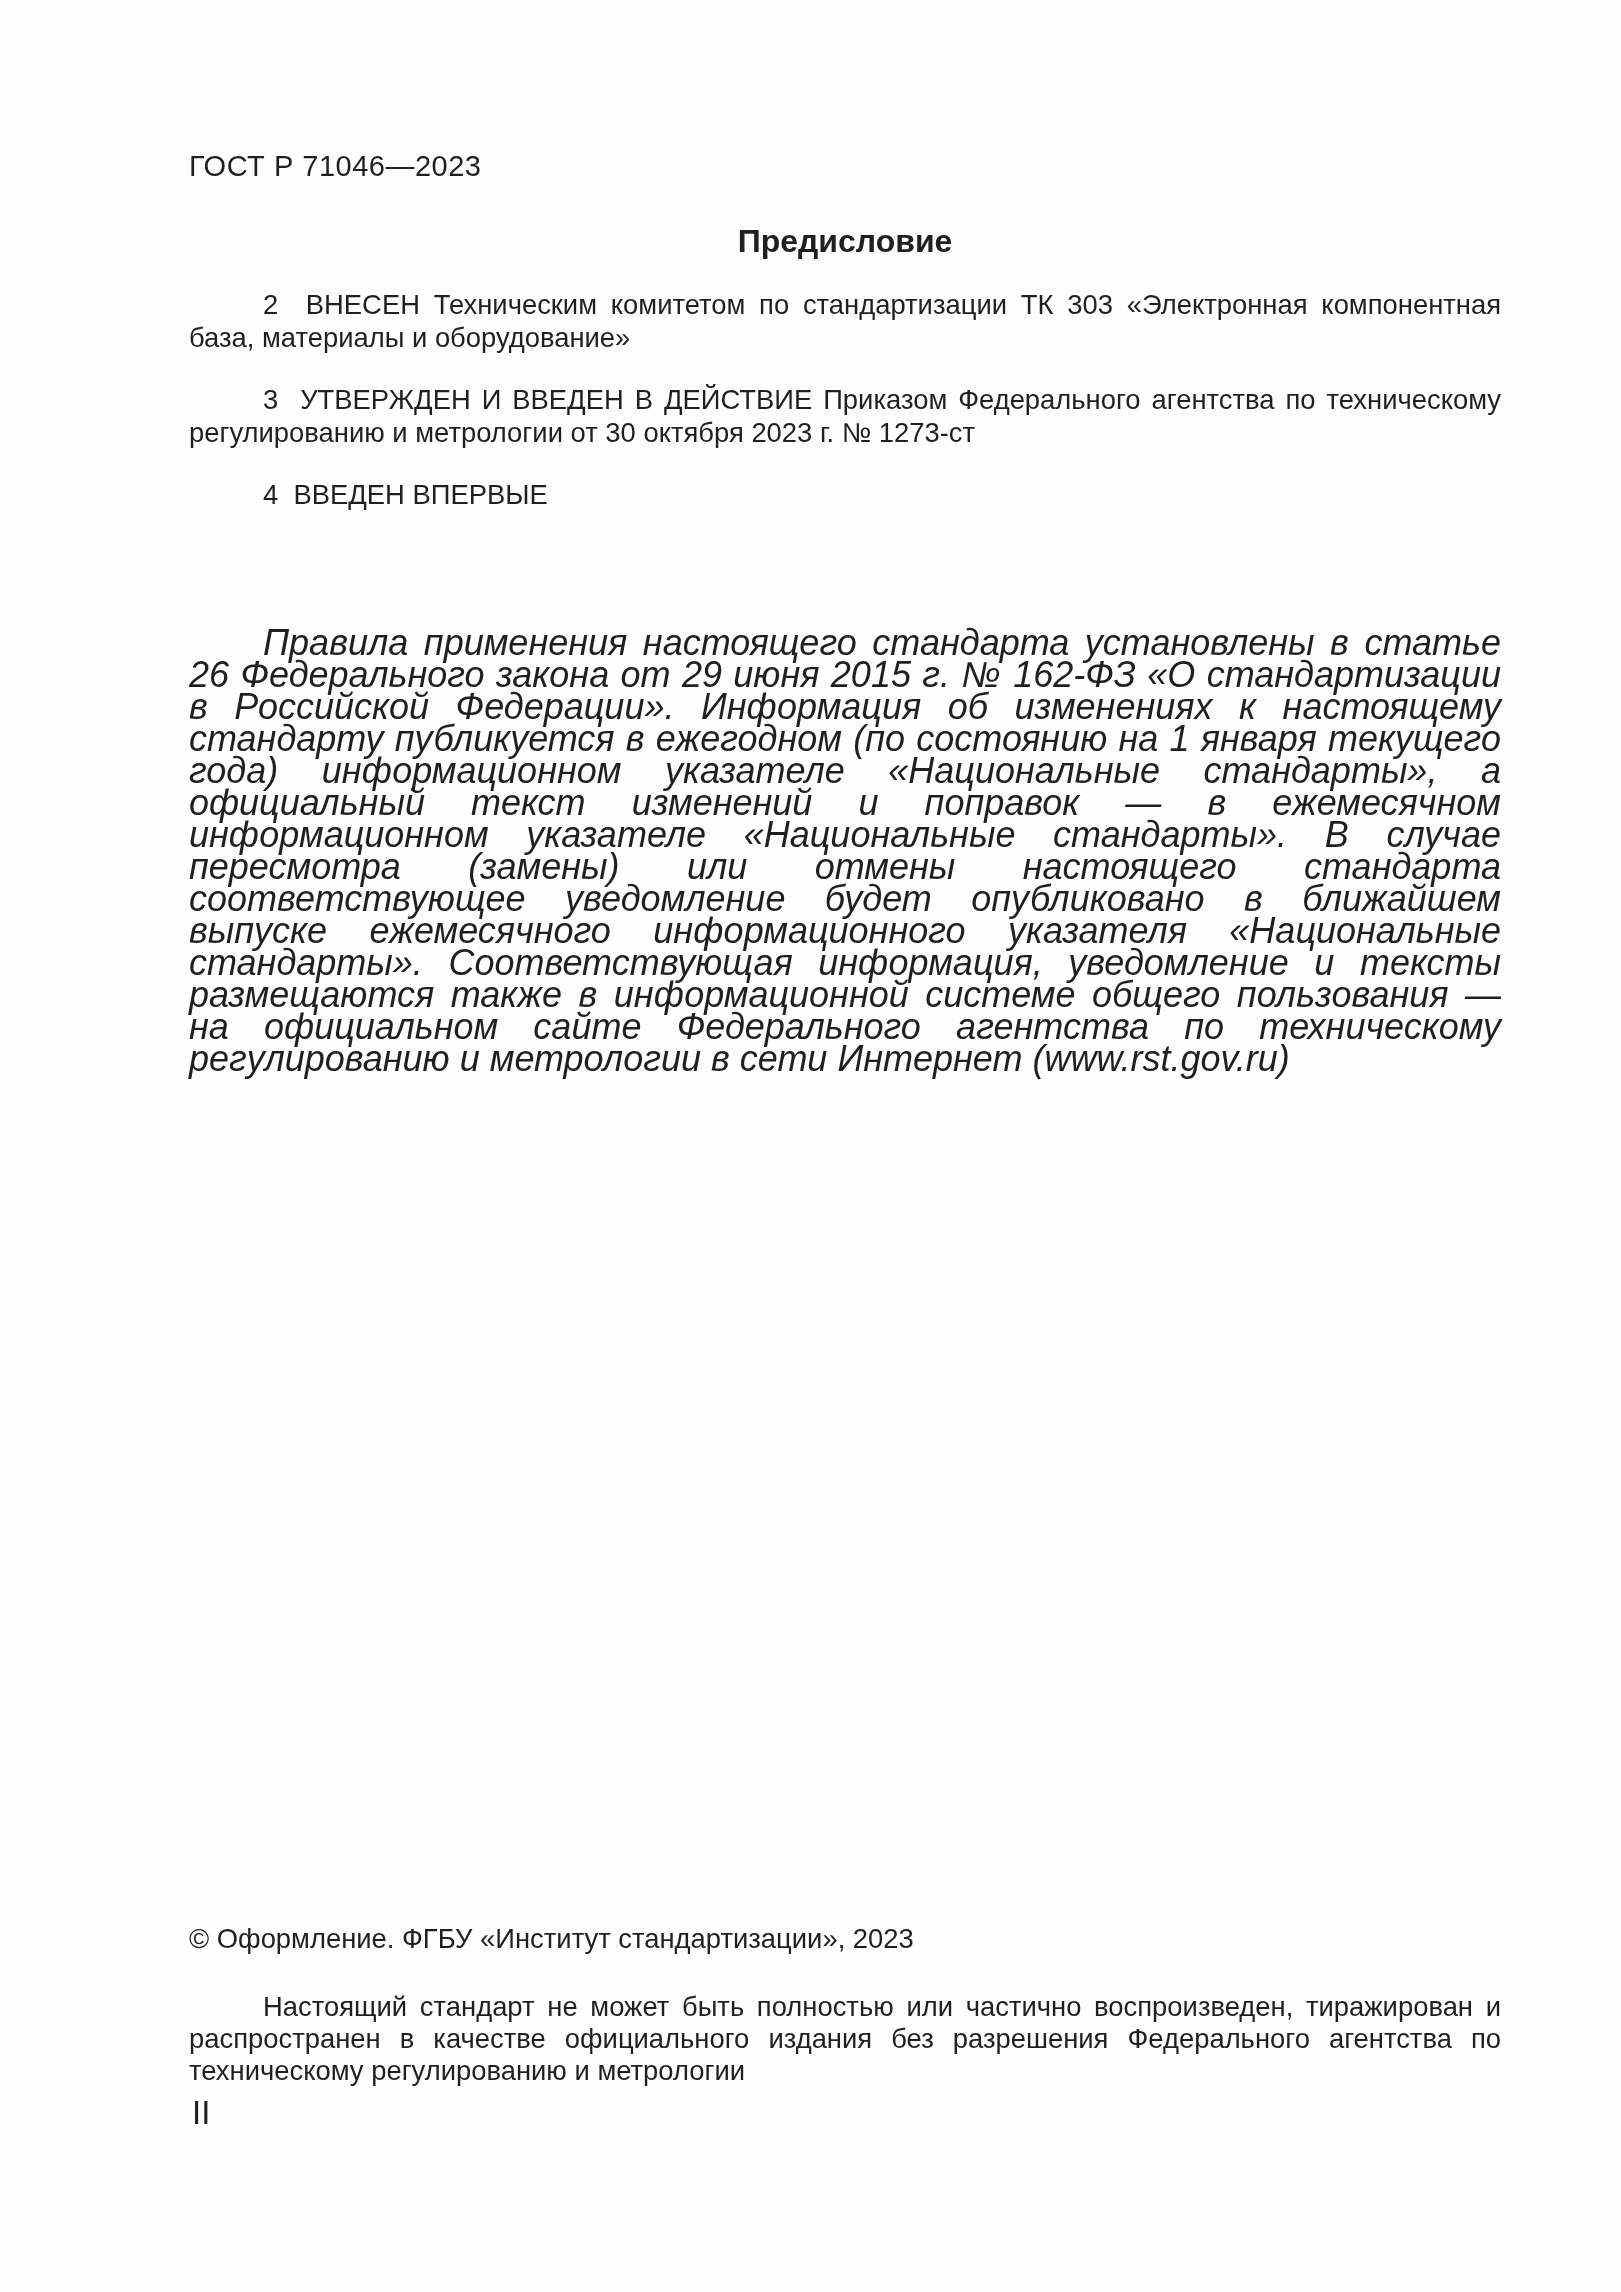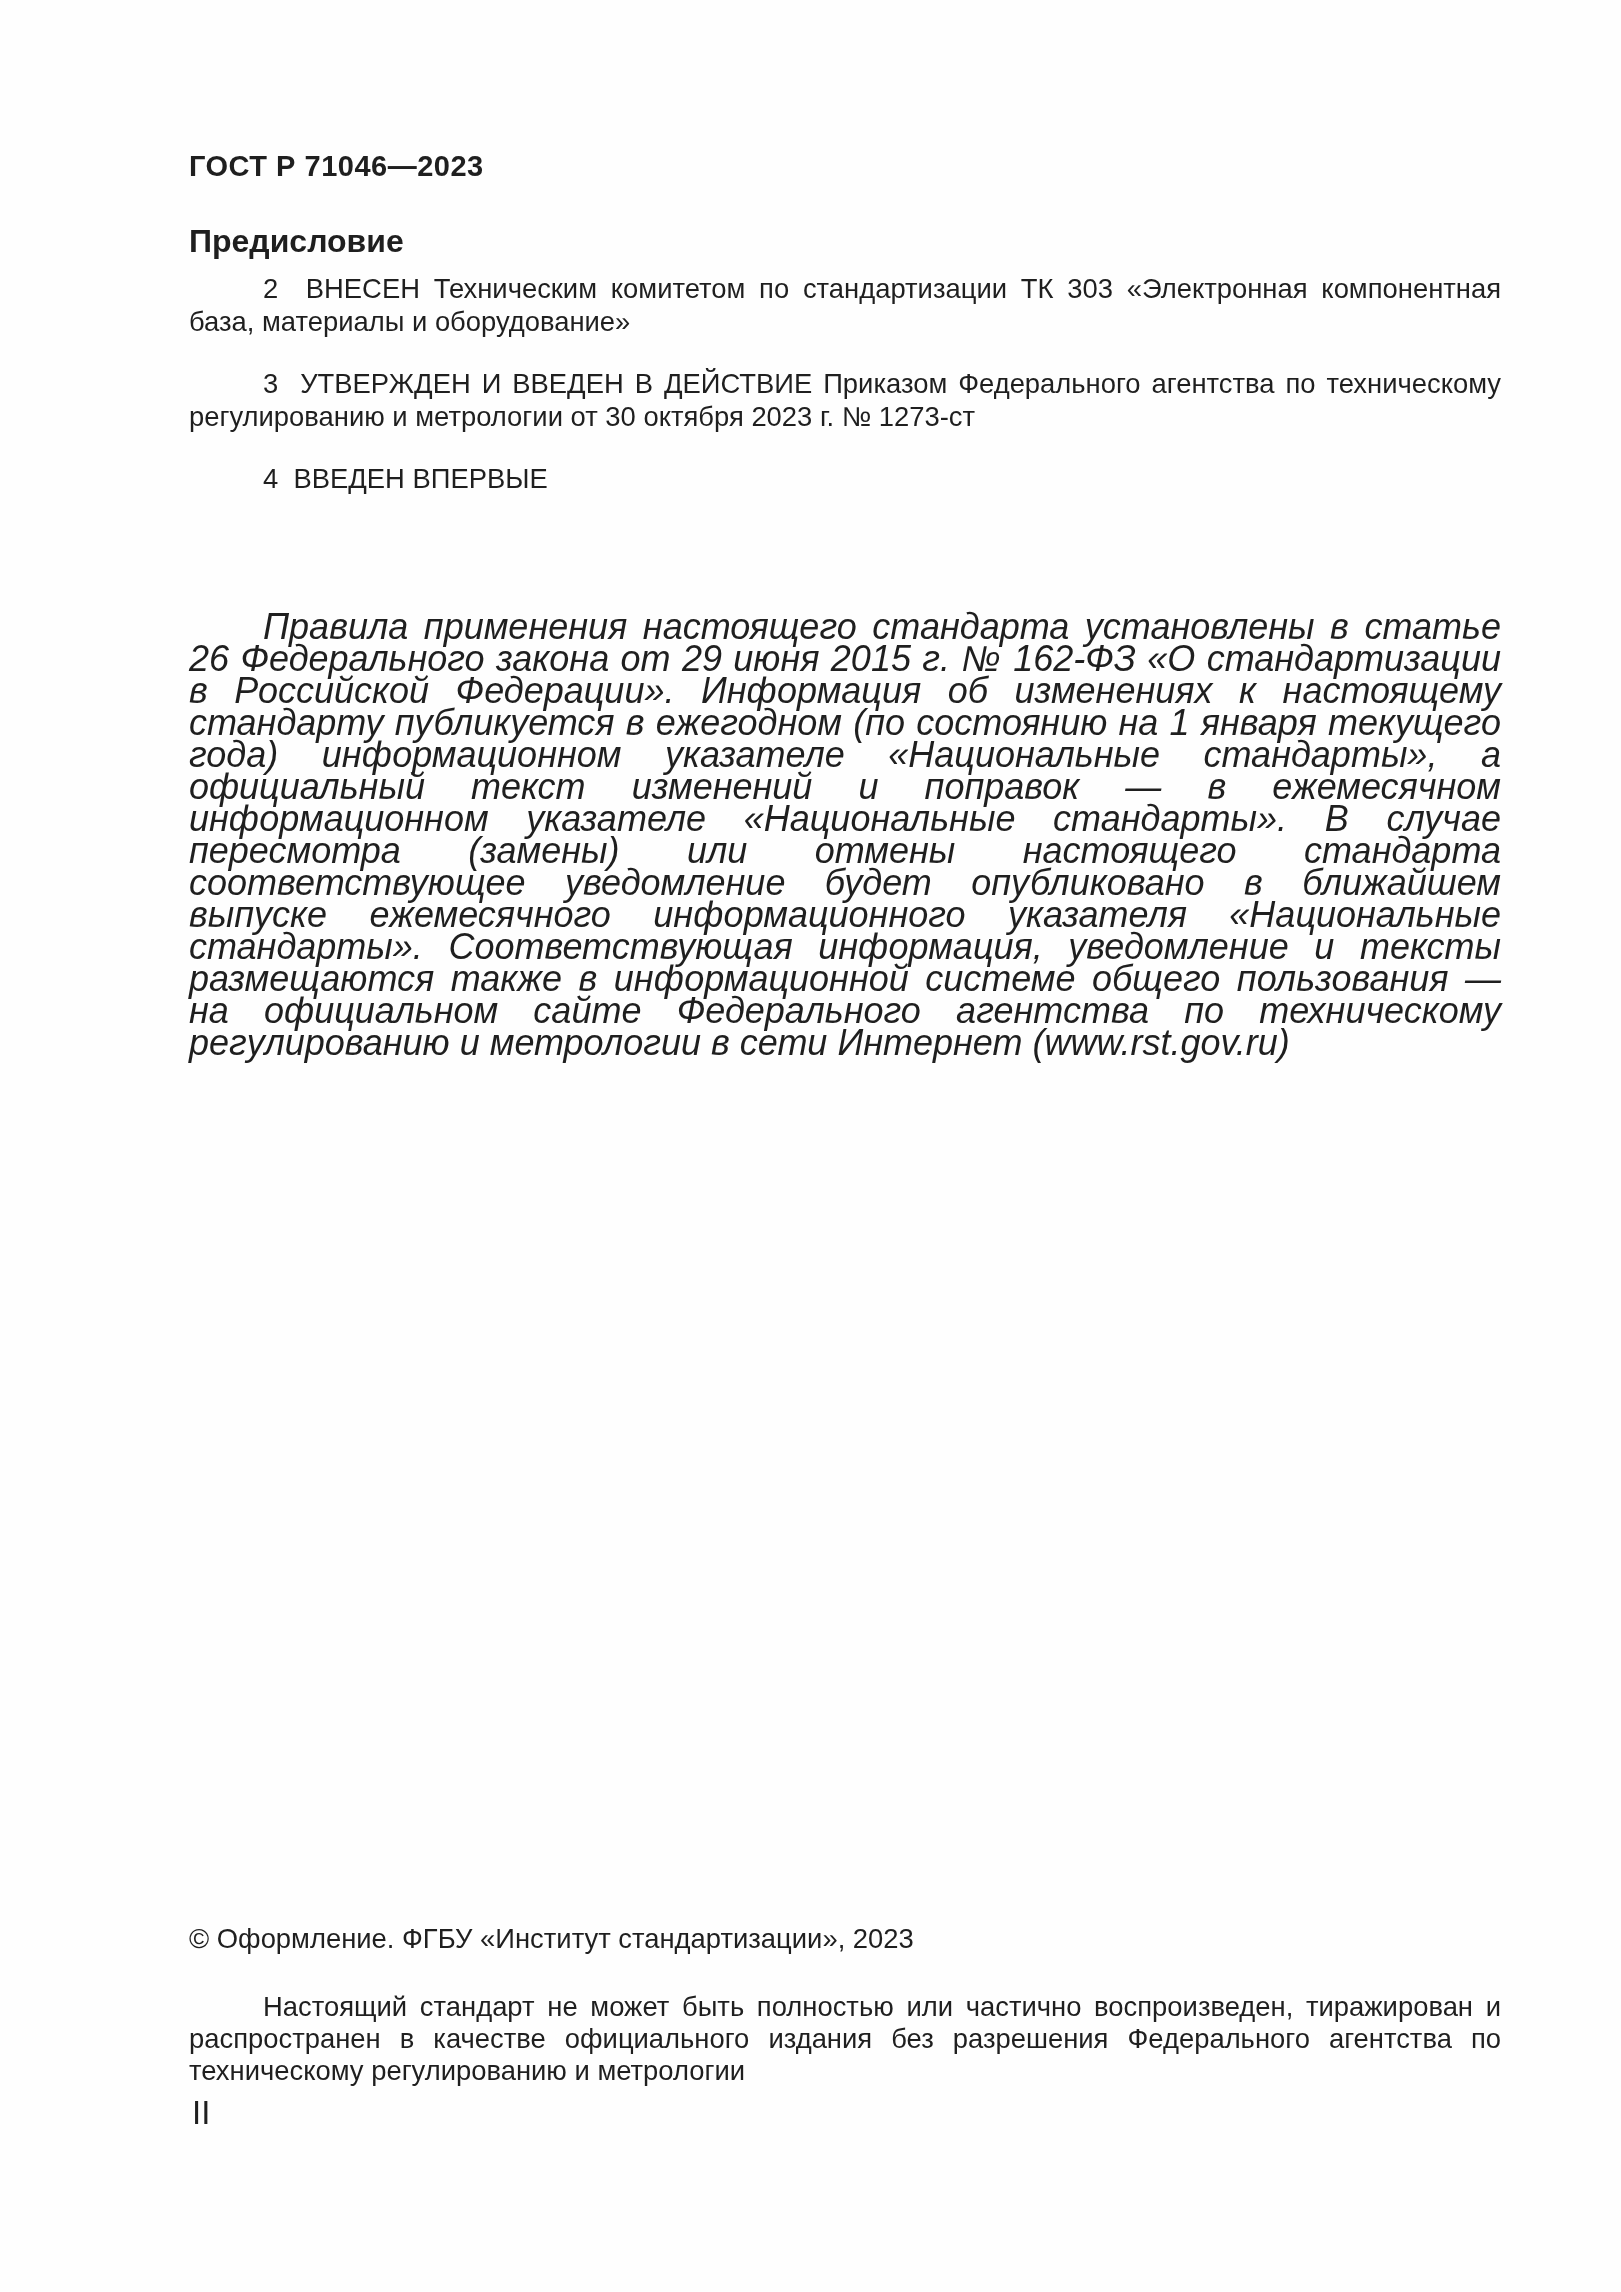--- a/index.html
+++ b/index.html
@@ -19,28 +19,29 @@
   .content {
     position: absolute;
     left: 189px;
     right: 120px;
     top: 0;
   }
   .doc-code {
     margin: 149px 0 0 0;
     font-size: 29px;
     line-height: 35px;
-    font-weight: bold;
+    font-weight: normal;
     letter-spacing: 0.5px;
   }
   .section-title {
-    margin: 39px 0 12px 0;
+    margin: 39px 0 28px 0;
     font-size: 32px;
     line-height: 37px;
     font-weight: bold;
+    text-align: center;
   }
   .p-body {
     margin: 0 0 29px 0;
     font-size: 27.4px;
     line-height: 33px;
     text-align: justify;
     text-indent: 74px;
   }
   .legal-notice {
     margin: 116px 0 0 0;

